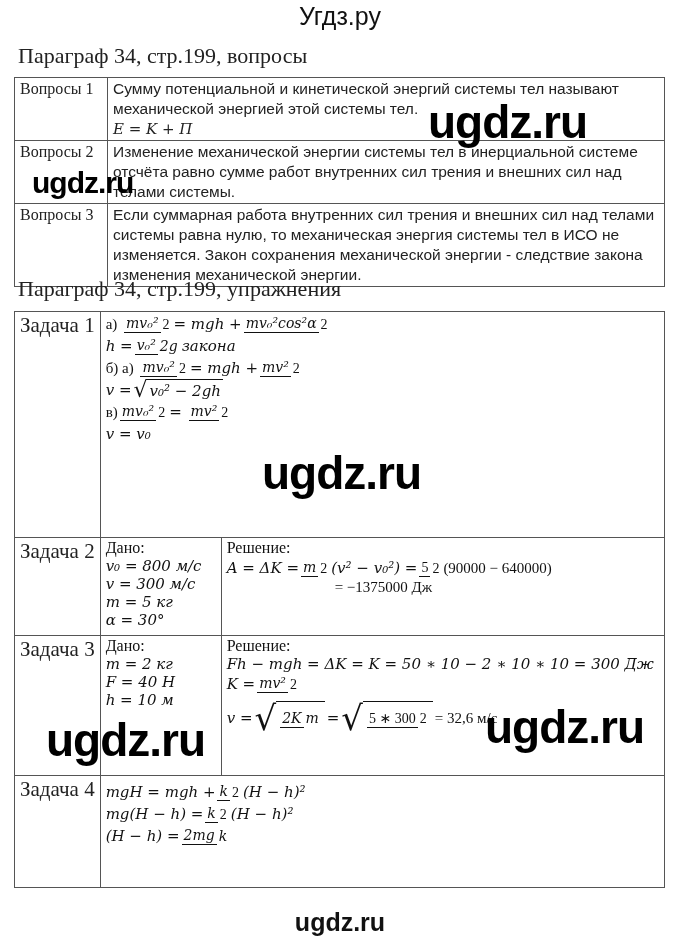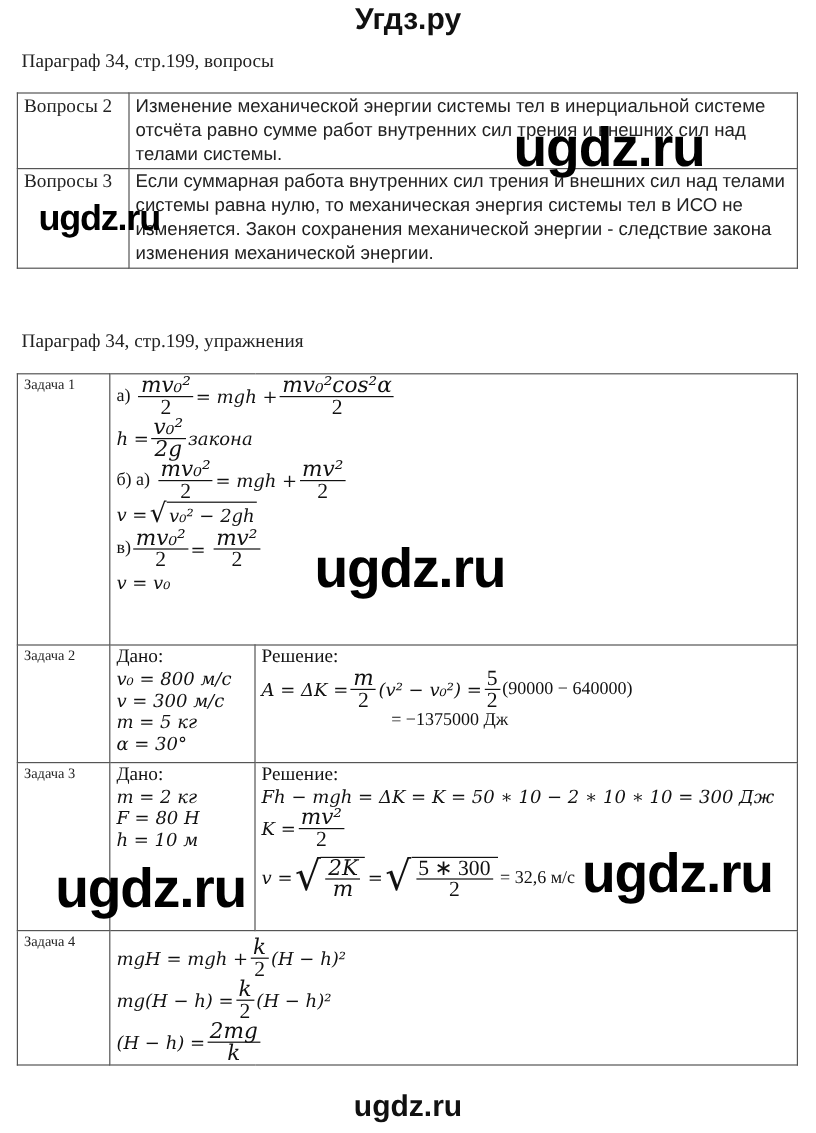--- a/index.html
+++ b/index.html
@@ -1,50 +1,57 @@
 <!DOCTYPE html>
 <html><head>
 <meta charset="utf-8">
 <style>
   html, body { margin:0; padding:0; background:#ffffff; }
   body { width:680px; height:944px; position:relative; overflow:hidden; color:#111; font-family:"Liberation Serif", serif; }
-  .site-title { position:absolute; top:2px; left:0; width:680px; text-align:center; font-family:"Liberation Sans", sans-serif; font-weight:bold; font-size:25px; color:#111; }
-  .para { position:absolute; left:18px; font-size:16px; font-family:"Liberation Serif", serif; color:#222; }
+  .site-title { position:absolute; top:2px; left:0; width:680px; text-align:center; font-family:"Liberation Sans", sans-serif; font-weight:normal; font-size:25px; color:#111; }
+  .para { position:absolute; left:18px; font-size:22px; font-family:"Liberation Serif", serif; color:#222; }
   table { position:absolute; border-collapse:collapse; }
   td { border:1.5px solid #555; vertical-align:top; padding:1px 5px; }
   .t1 { left:14px; top:77px; width:651px; }
   .t1 td { font-size:16px; line-height:20px; }
   .t1 td.lbl { width:82px; white-space:nowrap; font-family:"Liberation Serif", serif; color:#222; }
   .t1 td.txt { font-family:"Liberation Sans", sans-serif; font-size:15.5px; color:#222; }
   .t2 { left:14px; top:311px; width:651px; }
-  .t2 td.lbl { width:66px; white-space:nowrap; font-size:12px; font-family:"Liberation Serif", serif; color:#222; }
+  .t2 td.lbl { width:66px; white-space:nowrap; font-size:21px; font-family:"Liberation Serif", serif; color:#222; }
   .t2 td { font-size:16px; }
   .math { font-family:"DejaVu Serif", serif; font-style:italic; font-size:15px; }
   .up { font-family:"Liberation Serif", serif; font-style:normal; }
   .line { display:flex; align-items:center; min-height:22px; white-space:nowrap; }
-  .frac { display:inline-flex; flex-direction:column; align-items:center; vertical-align:middle; margin:0 2px; font-style:italic; font-family:"DejaVu Serif", serif; font-size:18px; }
+  .frac { display:inline-flex; flex-direction:row; align-items:center; vertical-align:middle; margin:0 2px; font-style:italic; font-family:"DejaVu Serif", serif; font-size:14px; }
   .frac .num { padding:0 2px; border-bottom:1.2px solid #111; line-height:17px; }
   .frac .den { padding:0 2px; line-height:17px; }
   .sqrt { display:inline-flex; align-items:stretch; margin:0 2px; }
   .sqrt .rad { font-style:normal; font-size:22px; line-height:1; }
   .sqrt .body { border-top:1.2px solid #111; padding:0 2px; display:inline-flex; align-items:center; }
   .wm { position:absolute; font-family:"Liberation Sans", sans-serif; font-weight:bold; color:#000; letter-spacing:-1px; }
   .wm-big { font-size:46px; }
   .wm-small { font-size:30px; }
   .wm-footer { font-size:25px; position:absolute; left:0; width:680px; text-align:center; top:908px; font-family:"Liberation Sans", sans-serif; font-weight:bold; }
 </style>
 </head>
 <body>
 
 <div class="site-title">Угдз.ру</div>
 
 <div class="para" style="top:43px;">Параграф 34, стр.199, вопросы</div>
 
 <table class="t1">
   <tbody>
+      <tr>
+    <td class="lbl">Вопросы 1</td>
+    <td class="txt">
+      <div>Сумму потенциальной и кинетической энергий системы тел называют механической энергией этой системы тел.</div>
+      <div class="math">E = K + П</div>
+    </td>
+  </tr>
   <tr>
     <td class="lbl">Вопросы 2</td>
     <td class="txt">Изменение механической энергии системы тел в инерциальной системе отсчёта равно сумме работ внутренних сил трения и внешних сил над телами системы.</td>
   </tr>
   <tr>
     <td class="lbl">Вопросы 3</td>
     <td class="txt">Если суммарная работа внутренних сил трения и внешних сил над телами системы равна нулю, то механическая энергия системы тел в ИСО не изменяется. Закон сохранения механической энергии - следствие закона изменения механической энергии.</td>
   </tr>
 </tbody>
   </table>
@@ -138,21 +145,21 @@
       </div>
       <div class="math up" style="padding-left:108px;">= −1375000 Дж</div>
     </td>
   </tr>
 
   <tr style="height:140px;margin-top:47px;">
     <td class="lbl">Задача 3</td>
     <td>
       <div>Дано:</div>
       <div class="math">m = 2 кг</div>
-      <div class="math">F = 80 Н</div>
+      <div class="math">F = 40 Н</div>
       <div class="math">h = 10 м</div>
     </td>
     <td>
       <div>Решение:</div>
       <div class="math">Fh − mgh = ΔK = K = 50 ∗ 10 − 2 ∗ 10 ∗ 10 = 300 Дж</div>
       <div class="line math">
         <span>K =</span>
         <span class="frac">
               <span class="num">mv²</span>
               <span class="den up">2</span>

